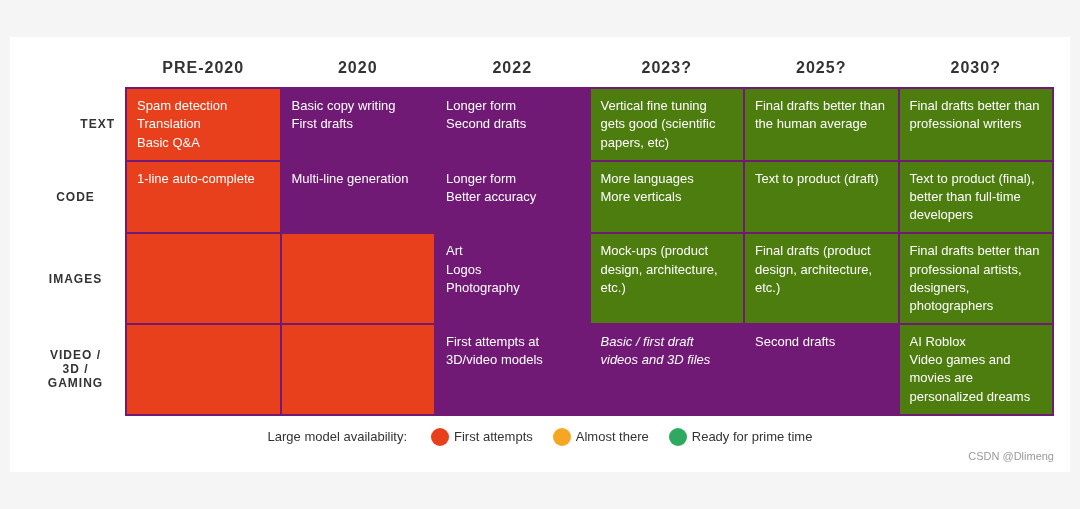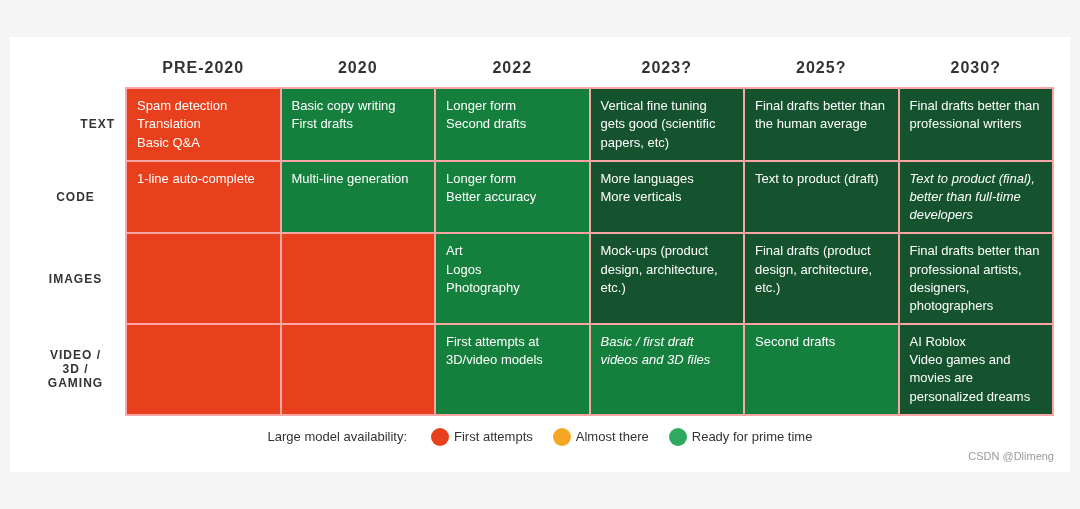--- a/index.html
+++ b/index.html
@@ -19,21 +19,21 @@
       padding: 16px 16px 10px 16px;
       max-width: 1060px;
       width: 100%;
     }
     table {
       width: 100%;
       border-collapse: collapse;
       table-layout: fixed;
     }
     th, td {
-      border: 2px solid #fca5a5;
+      border: 2px solid #701a75;
       padding: 8px 10px;
       vertical-align: top;
     }
     
     thead th {
       background: #fff;
       color: #333;
       font-weight: 700;
       font-size: 16px;
       letter-spacing: 1px;
@@ -52,22 +52,22 @@
       font-weight: 700;
       font-size: 12px;
       letter-spacing: 1px;
       text-transform: uppercase;
       text-align: center;
       vertical-align: middle;
       border: none !important;
     }
     
     .red    { background: #e8401c; color: #fff; }
-    .orange { background: #15803d; color: #fff; }
-    .green  { background: #14532d; color: #fff; }
+    .orange { background: #701a75; color: #fff; }
+    .green  { background: #4d7c0f; color: #fff; }
     td.red, td.orange, td.green {
       font-size: 13px;
       line-height: 1.4;
     }
     
     .legend {
       display: flex;
       align-items: center;
       justify-content: center;
       gap: 20px;
@@ -130,21 +130,21 @@
         </tr>
         <tr>
           <td class="row-label" style="white-space: pre-line;">CODE</td>
           <td class="red" style="white-space: pre-line;">1-line auto-complete</td>
           <td class="orange" style="white-space: pre-line;">Multi-line generation</td>
           <td class="orange" style="white-space: pre-line;">Longer form
 Better accuracy</td>
           <td class="green" style="white-space: pre-line;">More languages
 More verticals</td>
           <td class="green" style="white-space: pre-line;">Text to product (draft)</td>
-          <td class="green" style="white-space: pre-line; font-style: italic;">Text to product (final), better than full-time developers</td>
+          <td class="green" style="white-space: pre-line;">Text to product (final), better than full-time developers</td>
         </tr>
         <tr>
           <td class="row-label" style="white-space: pre-line;">IMAGES</td>
           <td class="red" style="white-space: pre-line;"></td>
           <td class="red" style="white-space: pre-line;"></td>
           <td class="orange" style="white-space: pre-line;">Art
 Logos
 Photography</td>
           <td class="green" style="white-space: pre-line;">Mock-ups (product design, architecture, etc.)</td>
           <td class="green" style="white-space: pre-line;">Final drafts (product design, architecture, etc.)</td>

